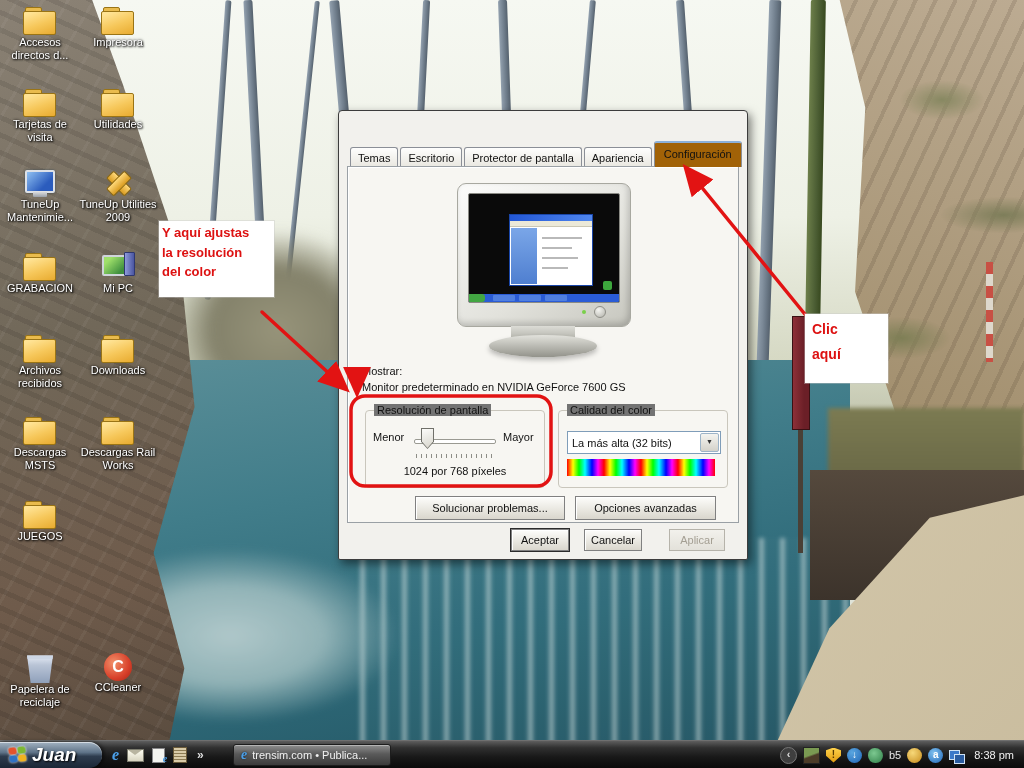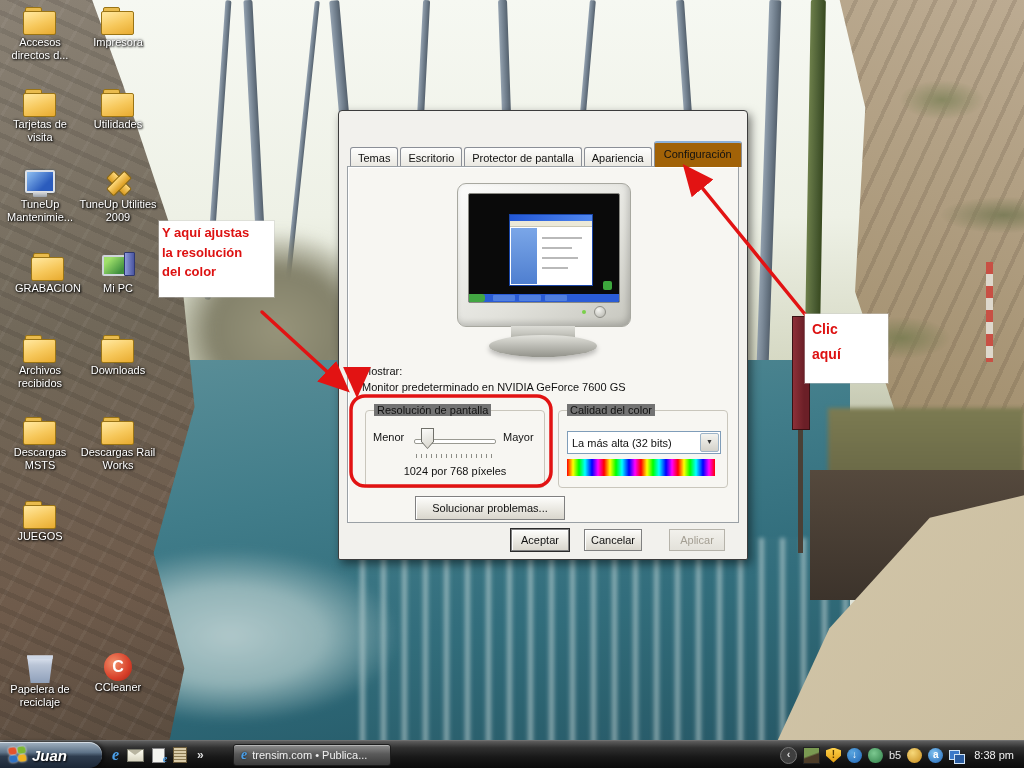--- a/index.html
+++ b/index.html
@@ -161,21 +161,21 @@
     border-top:1px solid #6f6f6f;box-sizing:border-box;display:block;color:#eee;}
   .startbtn{position:absolute;left:0;top:1px;height:26px;width:102px;border-radius:0 14px 14px 0;
     background:linear-gradient(#a3b3c2 0%,#5f7388 40%,#2e3c4e 55%,#1b2736 100%);
     box-shadow:inset 0 1px 0 rgba(255,255,255,.55),2px 0 4px rgba(0,0,0,.6);
     display:flex;align-items:center;padding-left:9px;box-sizing:border-box;}
   .wflag{width:17px;height:16px;display:grid;grid-template-columns:8px 8px;grid-template-rows:7px 7px;
     gap:1px;transform:rotate(-6deg);filter:drop-shadow(0 0 1px #fff);}
   .wflag i{border-radius:2px 3px 2px 3px;}
   .wflag .r{background:#e4532d;} .wflag .g{background:#7db832;}
   .wflag .b{background:#2f72c4;} .wflag .y{background:#f0b31f;}
-  .starttxt{margin-left:6px;color:#fff;font-weight:bold;font-style:italic;font-size:15px;
+  .starttxt{margin-left:6px;color:#fff;font-weight:bold;font-style:italic;font-size:19px;
     text-shadow:1px 1px 2px #000;}
   .ql{position:absolute;left:112px;top:0;height:28px;display:flex;align-items:center;gap:8px;}
   .ie-e{color:#4da0e8;font-weight:bold;font-style:italic;font-size:16px;font-family:"Liberation Serif",serif;
     text-shadow:0 0 2px #123;line-height:1;}
   .qmail{width:15px;height:11px;background:linear-gradient(#fffef2,#d8d4c0);border:1px solid #7c7c6e;position:relative;}
   .qmail::before{content:"";position:absolute;left:0;top:0;border:7px solid transparent;
     border-top:5px solid #b8b4a0;border-width:5px 7px 0 7px;}
   .qdoc{width:11px;height:13px;background:#f4f4f0;border:1px solid #88888a;position:relative;}
   .qdoc::after{content:"e";position:absolute;right:-3px;bottom:-2px;color:#4da0e8;font-weight:bold;
     font-style:italic;font-size:10px;font-family:"Liberation Serif",serif;}
@@ -255,21 +255,21 @@
   <div class="dlabel">Utilidades</div>
 </div>
 <div class="dicon" style="left:1px;top:168px;">
   <div class="icobox tuneup1"></div>
   <div class="dlabel">TuneUp Mantenimie...</div>
 </div>
 <div class="dicon" style="left:79px;top:168px;">
   <div class="icobox tuneup2"></div>
   <div class="dlabel">TuneUp Utilities 2009</div>
 </div>
-<div class="dicon" style="left:9px;top:252px;">
+<div class="dicon" style="left:1px;top:252px;">
   <div class="icobox folder"></div>
   <div class="dlabel">GRABACION</div>
 </div>
 <div class="dicon" style="left:79px;top:252px;">
   <div class="icobox mypc"></div>
   <div class="dlabel">Mi PC</div>
 </div>
 <div class="dicon" style="left:1px;top:334px;">
   <div class="icobox folder"></div>
   <div class="dlabel">Archivos recibidos</div>
@@ -352,20 +352,21 @@
     <div class="grp" style="left:210px;top:243px;width:168px;height:76px;">
       <span class="legend">Calidad del color</span>
       <div class="selbox">
         <span class="val">La más alta (32 bits)</span>
         <span class="dd">▼</span>
       </div>
       <div class="rainbow"></div>
     </div>
 
     <button class="btn" style="left:67px;top:329px;width:150px;height:24px;">Solucionar problemas...</button>
+    <button class="btn" style="left:227px;top:329px;width:141px;height:24px;">Opciones avanzadas</button>
   </div>
 
   <button class="btn default" style="left:172px;top:418px;width:58px;height:22px;">Aceptar</button>
   <button class="btn" style="left:245px;top:418px;width:58px;height:22px;">Cancelar</button>
   <button class="btn disabled" style="left:330px;top:418px;width:56px;height:22px;">Aplicar</button>
 </div>
 
 <svg id="annsvg" width="1024" height="768">
   <defs>
     <marker id="ah" markerWidth="10" markerHeight="9" refX="7.5" refY="4" orient="auto">

